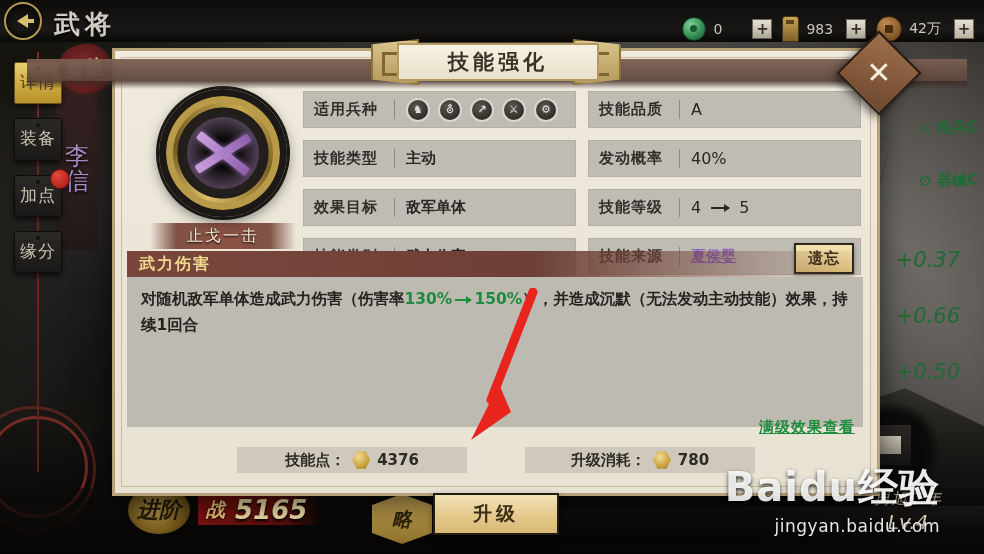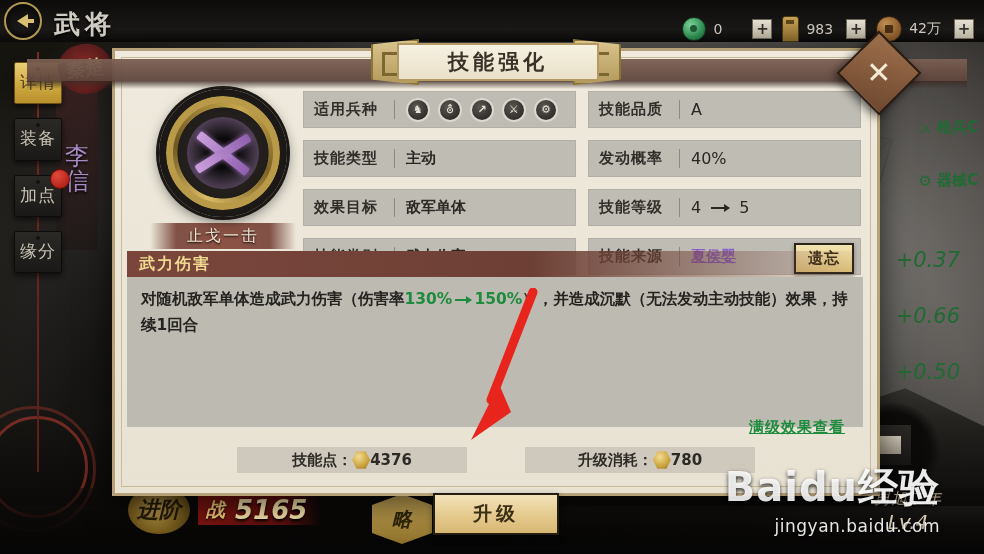--- a/index.html
+++ b/index.html
@@ -174,26 +174,26 @@
       background:linear-gradient(90deg,#7a463c 0%,#6e4035 55%,rgba(120,70,58,.25) 88%,rgba(120,70,58,0) 100%);}
   .desc-head span{color:#f0d98f;font-size:16px;font-weight:bold;letter-spacing:2px;
       padding-left:12px;line-height:26px;display:block;}
   .desc-body{background:#bdbab2;min-height:132px;padding:10px 14px 8px;
       color:#25231f;font-size:15.5px;line-height:1.65;font-weight:bold;}
   .g{color:#1f8b3e;font-weight:bold;}
   .arr-inline{display:inline-block;width:16px;height:2px;background:#1f8b3e;position:relative;
       margin:0 3px;vertical-align:middle;}
   .arr-inline:after{content:"";position:absolute;right:-1px;top:-3px;width:0;height:0;
       border-top:4px solid transparent;border-bottom:4px solid transparent;border-left:6px solid #1f8b3e;}
-  .max-link{position:absolute;right:18px;bottom:-26px;color:#1f8b3e;font-size:15px;
+  .max-link{position:absolute;right:8px;bottom:-26px;color:#1f8b3e;font-size:15px;
       font-weight:bold;text-decoration:underline;letter-spacing:1px;margin-top:40px;}
 
   
   .cost-row{position:absolute;left:0;right:0;top:396px;display:flex;justify-content:center;gap:58px;}
-  .cost{height:26px;padding:0 20px;background:#cfc9bd;display:flex;align-items:center;
+  .cost{height:26px;padding:0 20px;background:#cfc9bd;display:flex;align-items:center;gap:7px;
       color:#2d2a25;font-size:15px;font-weight:bold;min-width:190px;justify-content:center;}
   .coin-sm{width:18px;height:18px;
       background:radial-gradient(circle at 38% 32%,#f3dc92,#c9a13c 60%,#8d6c20 100%);
       clip-path:polygon(25% 2%,75% 2%,100% 50%,75% 98%,25% 98%,0 50%);
       border-radius:2px;}
   .upgrade-btn{position:absolute;left:50%;top:442px;transform:translateX(-50%);
       width:122px;height:38px;background:linear-gradient(180deg,#f3e3ba 0%,#e4c98c 55%,#d8b774 100%);
       border:2px solid #241d12;display:flex;align-items:center;justify-content:center;
       color:#3a2e14;font-size:19px;font-weight:bold;letter-spacing:4px;
       box-shadow:0 3px 7px rgba(0,0,0,.45);}

